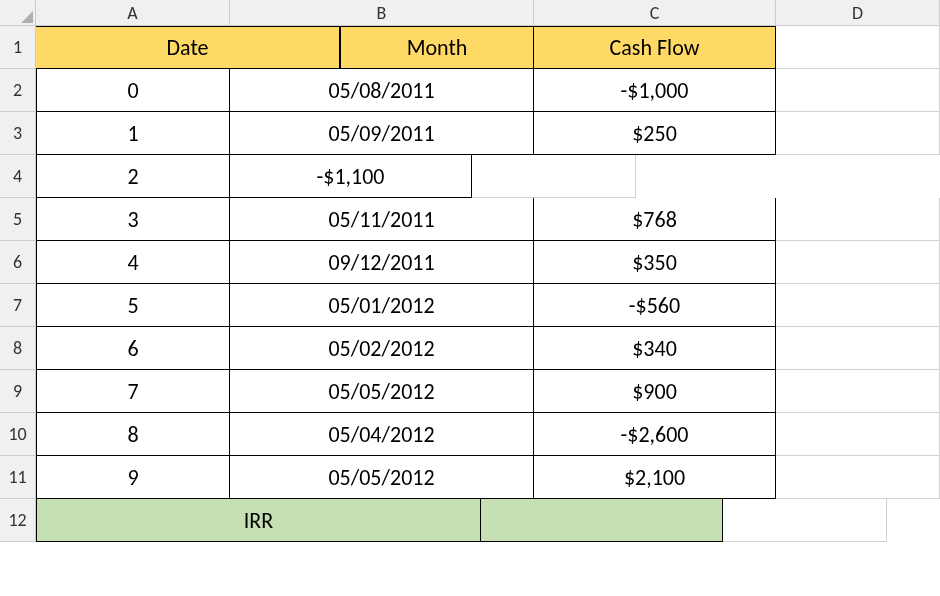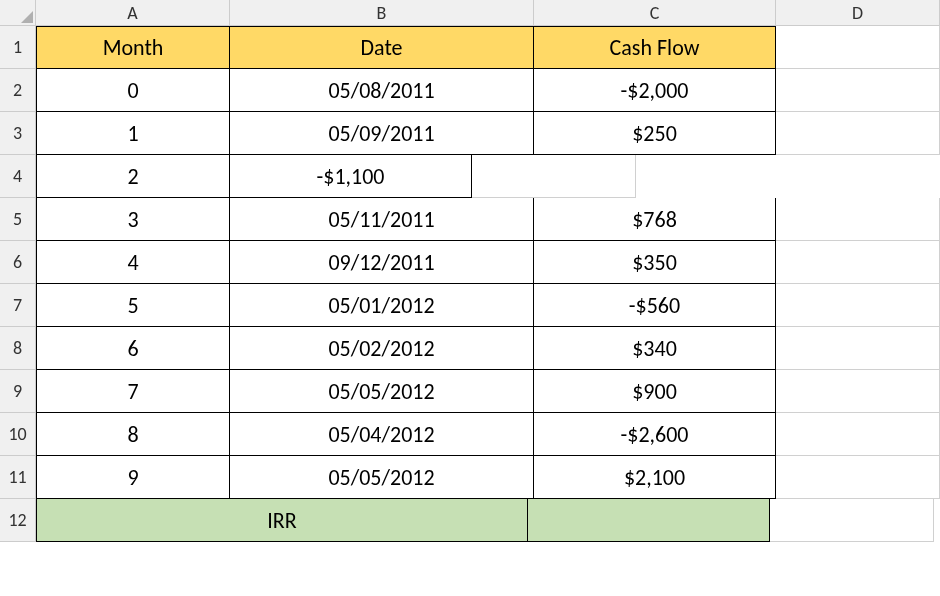--- a/index.html
+++ b/index.html
@@ -129,31 +129,31 @@
       <div class="corner-triangle"></div>
     </div>
     <div class="col-header col-a">A</div>
     <div class="col-header col-b">B</div>
     <div class="col-header col-c">C</div>
     <div class="col-header col-d">D</div>
   </div>
 
   <div class="data-row">
     <div class="row-header">1</div>
+    <div class="cell cell-header-yellow col-b">Date</div>
     <div class="cell cell-header-yellow first col-a">Month</div>
-    <div class="cell cell-header-yellow col-b">Date</div>
     <div class="cell cell-header-yellow col-c">Cash Flow</div>
     <div class="empty-cell col-d"></div>
   </div>
 
   <div class="data-row">
     <div class="row-header">2</div>
     <div class="cell cell-data first col-a">0</div>
     <div class="cell cell-data col-b">05/08/2011</div>
-    <div class="cell cell-data col-c">-$2,000</div>
+    <div class="cell cell-data col-c">-$1,000</div>
     <div class="empty-cell col-d"></div>
   </div>
 
   <div class="data-row">
     <div class="row-header">3</div>
     <div class="cell cell-data first col-a">1</div>
     <div class="cell cell-data col-b">05/09/2011</div>
     <div class="cell cell-data col-c">$250</div>
     <div class="empty-cell col-d"></div>
   </div>
@@ -216,17 +216,17 @@
   <div class="data-row">
     <div class="row-header">11</div>
     <div class="cell cell-data first col-a">9</div>
     <div class="cell cell-data col-b">05/05/2012</div>
     <div class="cell cell-data col-c">$2,100</div>
     <div class="empty-cell col-d"></div>
   </div>
 
   <div class="data-row">
     <div class="row-header">12</div>
-    <div class="cell-green first irr-label" style="width:492px">IRR</div>
+    <div class="cell-green first irr-label" style="width:445px">IRR</div>
     <div class="cell cell-green col-c"></div>
     <div class="empty-cell col-d"></div>
   </div>
 </div>
 
 </body></html>

